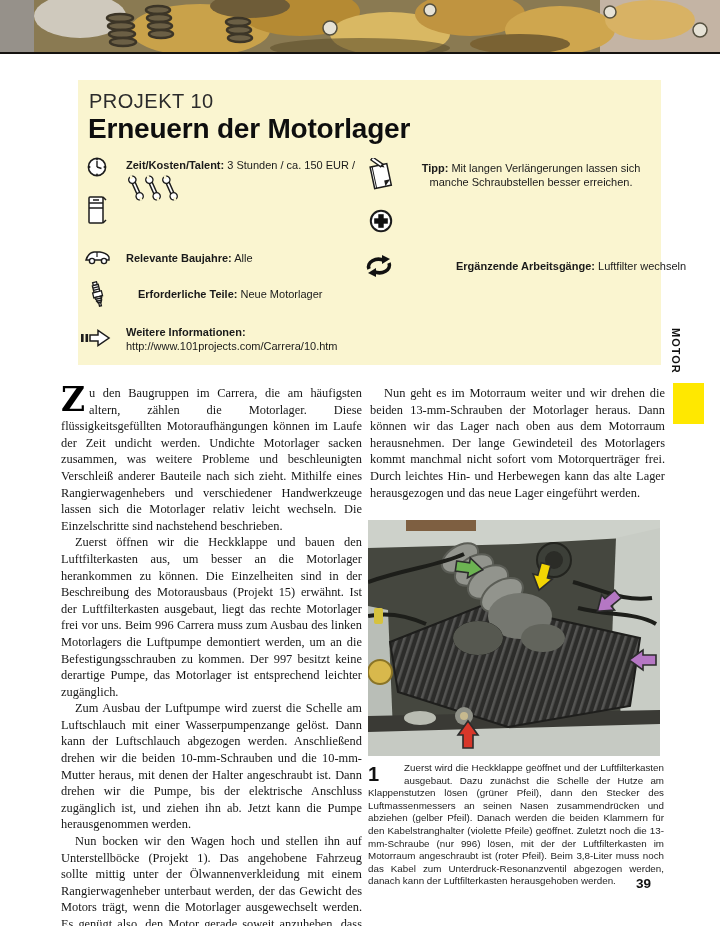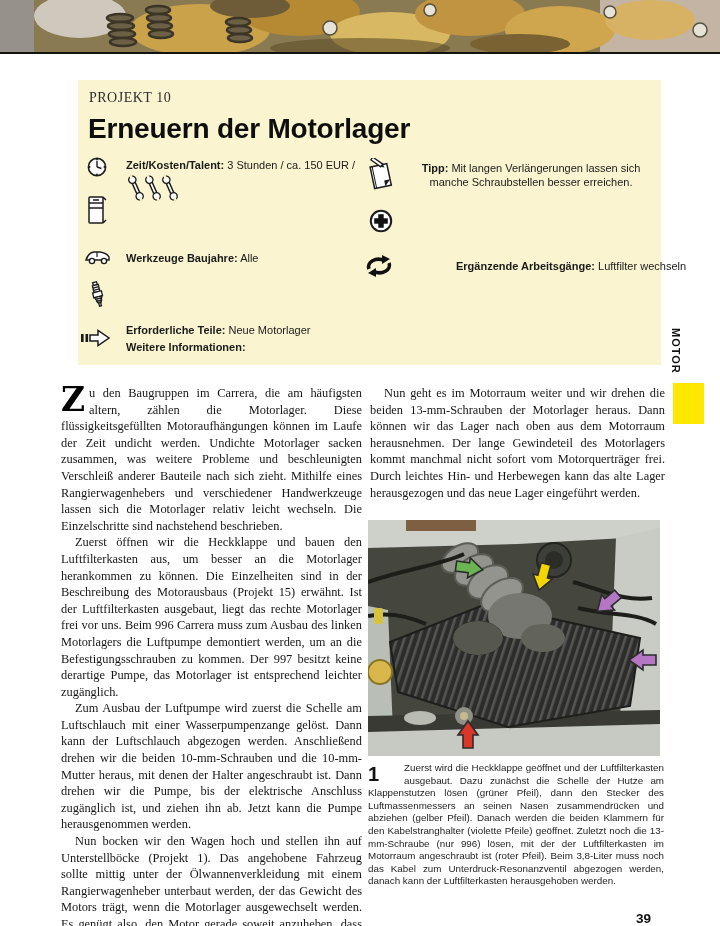--- a/index.html
+++ b/index.html
@@ -4,21 +4,21 @@
 <style>
   html,body{margin:0;padding:0;background:#e8e8e8;}
   #page{position:relative;width:720px;height:926px;background:#ffffff;overflow:hidden;
         font-family:"Liberation Sans",sans-serif;color:#1a1a1a;}
 
   
   .photo-strip{position:absolute;left:0;top:0;width:720px;height:52px;border-bottom:2px solid #14120f;overflow:hidden;}
 
   
   .panel{position:absolute;left:78px;top:80px;width:583px;height:285px;background:#faf5d0;}
-  .kicker{position:absolute;left:11px;top:10px;font-size:14px;letter-spacing:.5px;color:#2b2b2b;font-weight:400;font-family:Liberation Serif, serif;}
+  .kicker{position:absolute;left:11px;top:10px;font-size:20px;letter-spacing:.5px;color:#2b2b2b;font-weight:400;}
   .title{position:absolute;left:10px;top:33px;font-size:28px;font-weight:bold;letter-spacing:-.2px;color:#0e0e0e;}
   .info-row{position:absolute;font-size:11px;line-height:13.5px;}
   .info-icon{position:absolute;}
   .lbl{font-weight:bold;}
   .wrenches{vertical-align:-8px;margin-left:2px;}
 
   
   .col{position:absolute;font-family:"Liberation Serif",serif;font-size:12.4px;line-height:16.6px;
        text-align:justify;color:#161616;}
   .col-left{left:61px;top:385px;width:301px;}
@@ -32,21 +32,21 @@
   .figure{position:absolute;left:368px;top:520px;width:292px;height:236px;}
   .caption{position:absolute;left:368px;top:762px;width:296px;font-size:9.8px;line-height:12.6px;
            text-align:justify;color:#1d1d1d;}
   .fig-num{float:left;width:36px;font-size:20px;font-weight:bold;line-height:22px;padding-top:1px;color:#111;}
 
   
   .edge-label{position:absolute;left:670px;top:328px;writing-mode:vertical-rl;font-size:11px;font-weight:bold;
               letter-spacing:1px;color:#111;}
   .edge-tab{position:absolute;left:673px;top:383px;width:31px;height:41px;background:#ffe800;}
 
-  .page-num{position:absolute;left:636px;top:876px;font-size:13.5px;font-weight:bold;color:#111;margin-top:35px;}
+  .page-num{position:absolute;left:636px;top:876px;font-size:13.5px;font-weight:bold;color:#111;}
 
   svg{display:block;}
   .inline-svg{display:inline-block;}
 </style>
 </head>
 <body>
 
 <div id="page">
 
   <div class="photo-strip">
@@ -152,55 +152,56 @@
       <svg width="28" height="18" viewBox="0 0 28 18">
           <g fill="#fff" stroke="#1c1c1c" stroke-width="1.4">
             <path d="M2,12 Q4,5 10,4 L16,4 Q23,5 25,9 L25,12 Z"></path>
             <circle cx="8" cy="13" r="2.6"></circle>
             <circle cx="20" cy="13" r="2.6"></circle>
           </g>
           <line x1="13" y1="4" x2="13" y2="9" stroke="#1c1c1c" stroke-width="1.2"></line>
         </svg>
     </div>
     <div class="info-row" style="left:48px;top:172px;width:232px;">
-      <span class="lbl">Werkzeuge Baujahre:</span>
+      <span class="lbl">Relevante Baujahre:</span>
       <span>Alle</span>
     </div>
 
     <div class="info-icon" style="left:10px;top:201px;">
       <svg width="20" height="30" viewBox="0 0 20 30">
           <g transform="rotate(-14 10 15)" fill="#fff" stroke="#1c1c1c" stroke-width="1.3">
             <rect x="8" y="0.8" width="4" height="3"></rect>
             <rect x="7" y="3.8" width="6" height="7"></rect>
             <line x1="7" y1="6.2" x2="13" y2="6.2"></line>
             <line x1="7" y1="8.4" x2="13" y2="8.4"></line>
             <rect x="5.5" y="10.8" width="9" height="5"></rect>
             <path d="M6.5,15.8 h7 l-1,2 h-5 z"></path>
             <path d="M7,17.8 h6 l-1,2 h-4 z"></path>
             <path d="M7.5,19.8 h5 l-1,2 h-3 z"></path>
             <rect x="9" y="21.8" width="2" height="3.4"></rect>
           </g>
         </svg>
     </div>
-    <div class="info-row" style="left:48px;top:208px;width:232px;margin-top:36px;">
+    <div class="info-row" style="left:60px;top:208px;width:232px;">
       <span class="lbl">Erforderliche Teile:</span>
       <span>Neue Motorlager</span>
     </div>
 
     <div class="info-icon" style="left:2px;top:246px;">
       <svg width="32" height="24" viewBox="0 0 32 24">
           <g fill="#1c1c1c">
             <rect x="1" y="8" width="2.6" height="8"></rect>
             <rect x="5.5" y="8" width="2.6" height="8"></rect>
           </g>
           <path d="M10,9 h8 V4.5 L29,12 18,19.5 V15 h-8 z" fill="#fff" stroke="#1c1c1c" stroke-width="1.5"></path>
         </svg>
     </div>
     <div class="info-row" style="left:48px;top:246px;width:246px;">
-      <span class="lbl" style="display:block;margin-top:15px;">Weitere Informationen:</span>
+      <span class="lbl" style="display:block;">Weitere Informationen:</span>
+      <span style="display:block;">http://www.101projects.com/Carrera/10.htm</span>
     </div>
 
     <div class="info-icon" style="left:288px;top:78px;">
       <svg width="30" height="34" viewBox="0 0 30 34">
           <g transform="rotate(-12 15 17)">
             <rect x="6" y="7" width="17" height="22" fill="#fff" stroke="#1c1c1c" stroke-width="1.5"></rect>
             <path d="M23,23 l-6,6 v-6 z" fill="#1c1c1c"></path>
             <line x1="8" y1="7" x2="8" y2="29" stroke="#1c1c1c" stroke-width="1"></line>
           </g>
           <g transform="rotate(35 10 5)">

